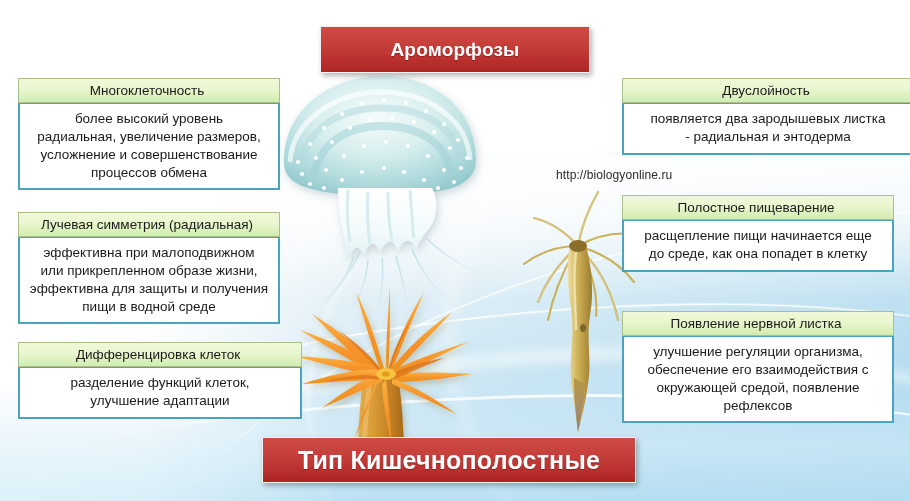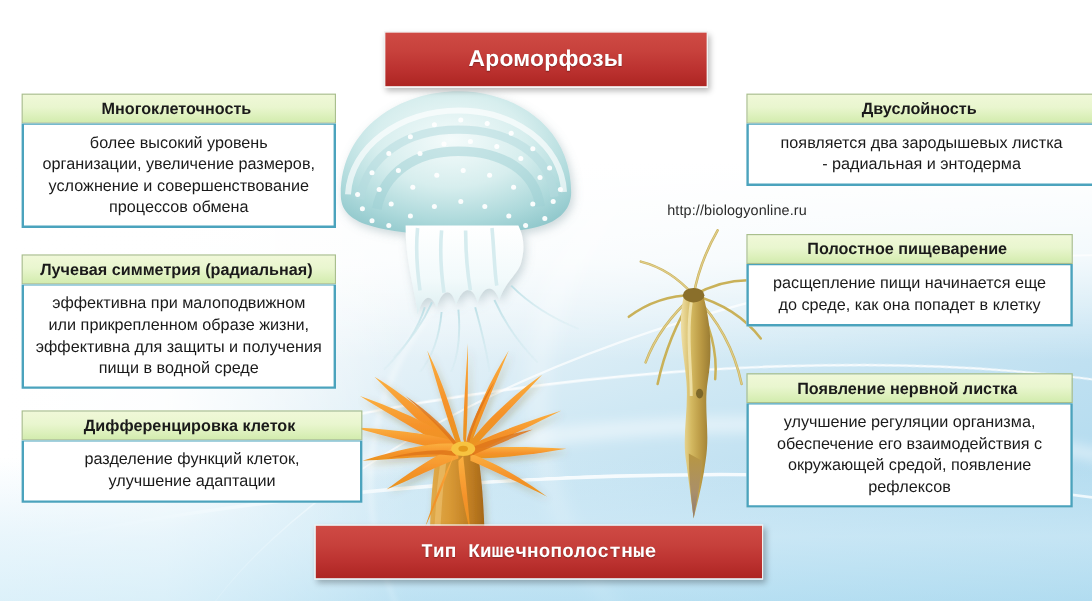--- a/index.html
+++ b/index.html
@@ -115,34 +115,33 @@
     text-shadow: 0 1px 1px rgba(0,0,0,0.3);
   }
   #banner-top {
     left: 320px; top: 26px;
     width: 268px; height: 45px;
     font-size: 19px;
   }
   #banner-bottom {
     left: 262px; top: 437px;
     width: 372px; height: 44px;
-    font-size: 16px;
-    font-family: Liberation Mono, monospace;
+    font-size: 25px;
   }
 
   
   .card {
     position: absolute;
   }
   .card-head {
     box-sizing: border-box;
     border: 1px solid #a9bf8c;
     background: linear-gradient(180deg, #f0f8d8 0%, #e9f6cf 45%, #dcf0bb 78%, #d2ecae 100%);
     color: #1a1a1a;
-    font-weight: bold;
+    font-weight: normal;
     font-size: 13.5px;
     text-align: center;
     padding: 4px 8px 3px 4px;
     line-height: 1.2;
   }
   .card-body {
     box-sizing: border-box;
     border: 2px solid #4ba3bd;
     border-top: 1px solid #4ba3bd;
     background: #ffffff;
@@ -382,21 +381,21 @@
     </svg>
   </div>
 
   <div class="banner" id="banner-top">Ароморфозы</div>
 
   <div id="site-url">http://biologyonline.ru</div>
 
   <div class="card" id="card-multicell">
     <div class="card-head">Многоклеточность</div>
     <div class="card-body">более высокий уровень
-организации, увеличение размеров,
+радиальная, увеличение размеров,
 усложнение и совершенствование
 процессов обмена</div>
   </div>
 
   <div class="card" id="card-symmetry">
     <div class="card-head">Лучевая симметрия (радиальная)</div>
     <div class="card-body">эффективна при малоподвижном
 или прикрепленном образе жизни,
 эффективна для защиты и получения
 пищи в водной среде</div>

